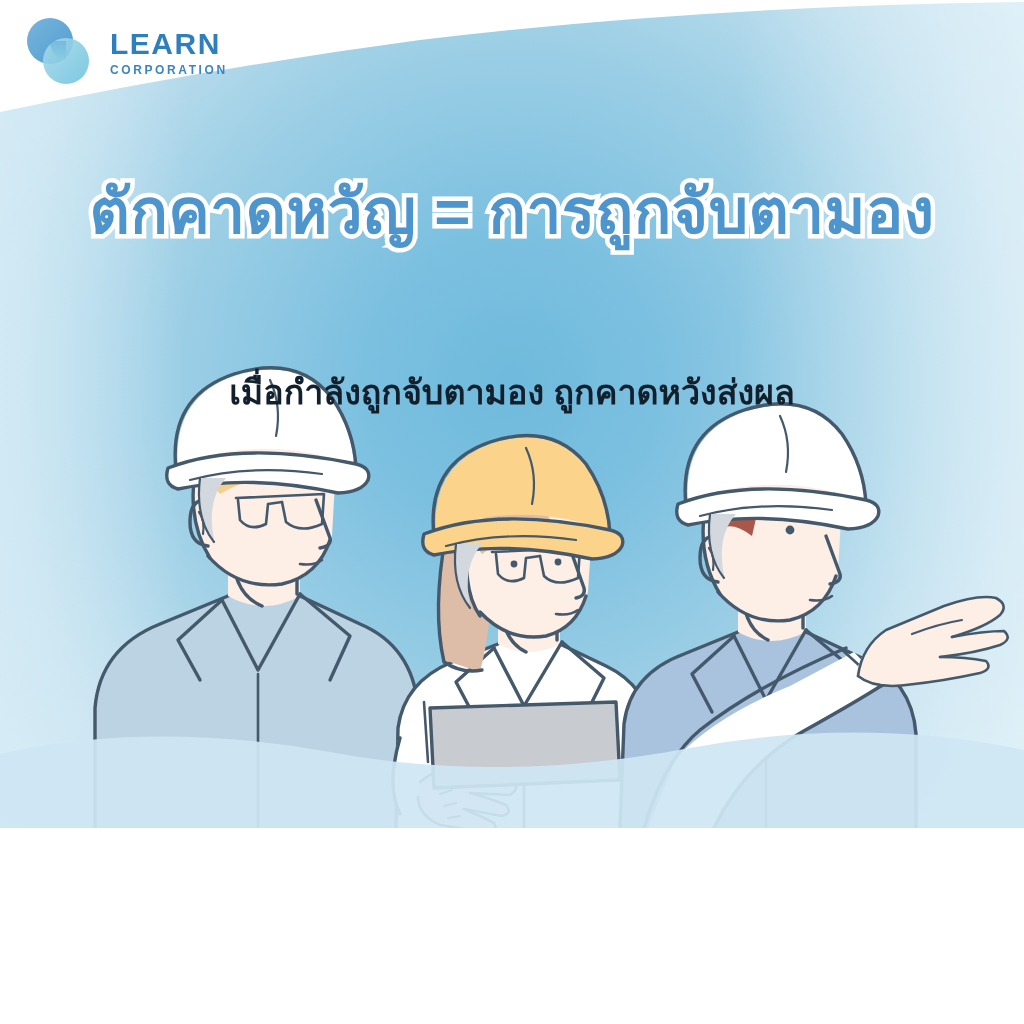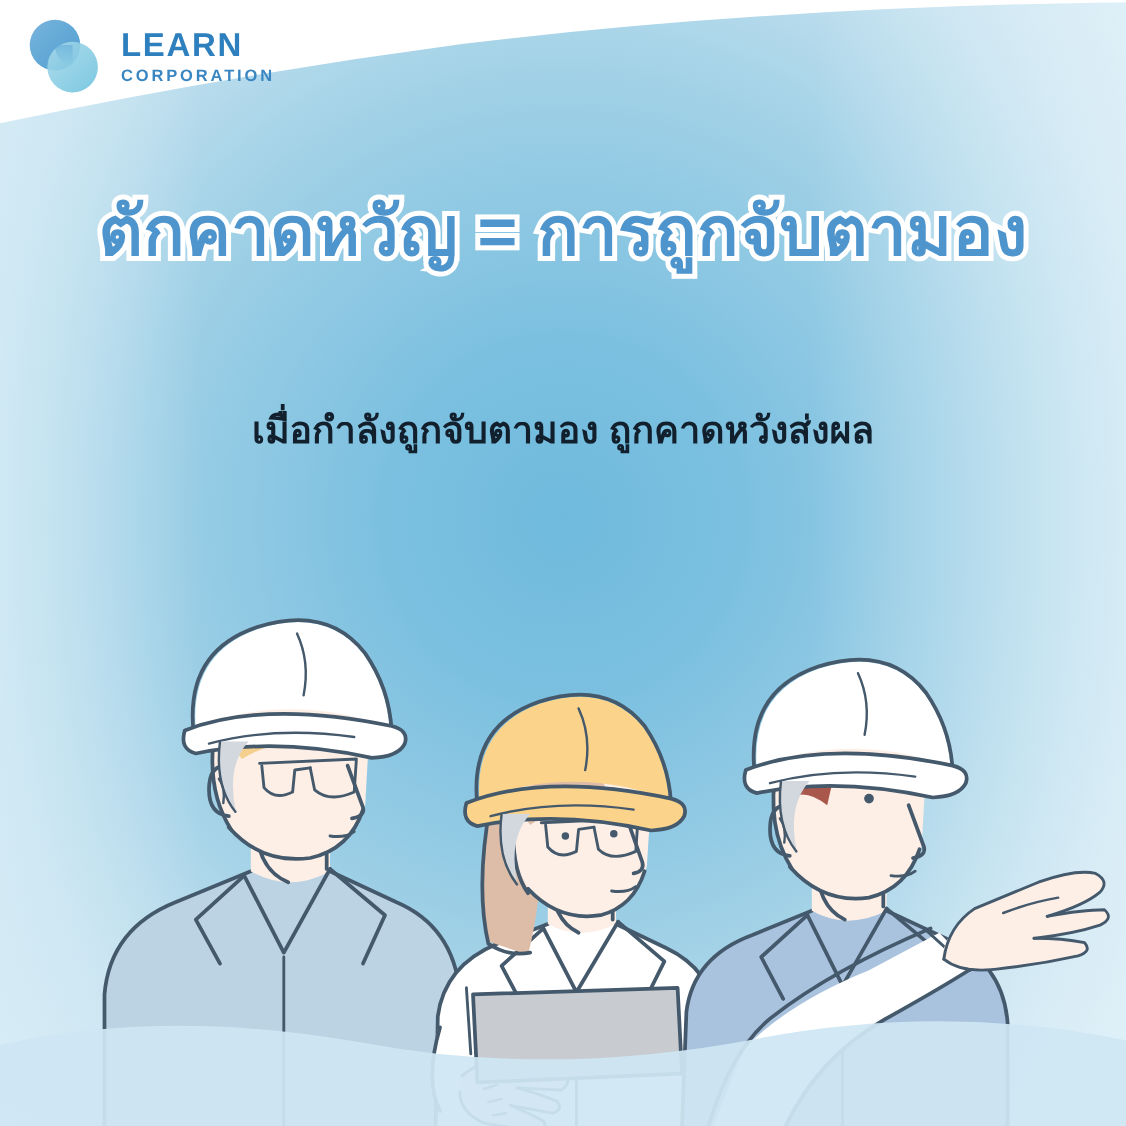--- a/index.html
+++ b/index.html
@@ -7,21 +7,21 @@
 
   html, body {
     width:1024px; height:1024px;
     overflow:hidden;
     background:#ffffff;
     font-family:"Liberation Sans", "DejaVu Sans", sans-serif;
   }
 
   .poster {
     position:relative;
-    width:1024px; height:1024px;
+    width:1024px; height:828px;
     overflow:hidden;
     background:
       radial-gradient(circle at 50% 46%, #6fbadd 0%, #7cc0e0 22%, #9fd0e6 52%, #c4e1ef 76%, #dceef6 100%);
   }
 
   
   .bg-sheen {
     position:absolute; inset:0;
     background:
       linear-gradient(90deg, rgba(214,236,246,.75) 0%, rgba(214,236,246,0) 18%,
@@ -45,21 +45,21 @@
   }
   .logo-mark { position:relative; width:74px; height:74px; }
   .logo-mark svg { display:block; width:74px; height:74px; }
 
   .logo-text { display:flex; flex-direction:column; justify-content:center; padding-top:2px; }
   .logo-word {
     font-size:30px; font-weight:700; letter-spacing:1.5px;
     color:#2e7fbe; line-height:1;
   }
   .logo-sub {
-    font-size:15px; font-weight:700; letter-spacing:2.6px;
+    font-size:12px; font-weight:700; letter-spacing:2.6px;
     color:#3a86c1; line-height:1; margin-top:5px;
   }
 
   
   .headline {
     position:absolute; top:176px; left:0; width:1024px;
     text-align:center; z-index:5;
     font-size:62px; line-height:1.16; font-weight:700;
     color:#4e95cd;
     letter-spacing:.5px;

